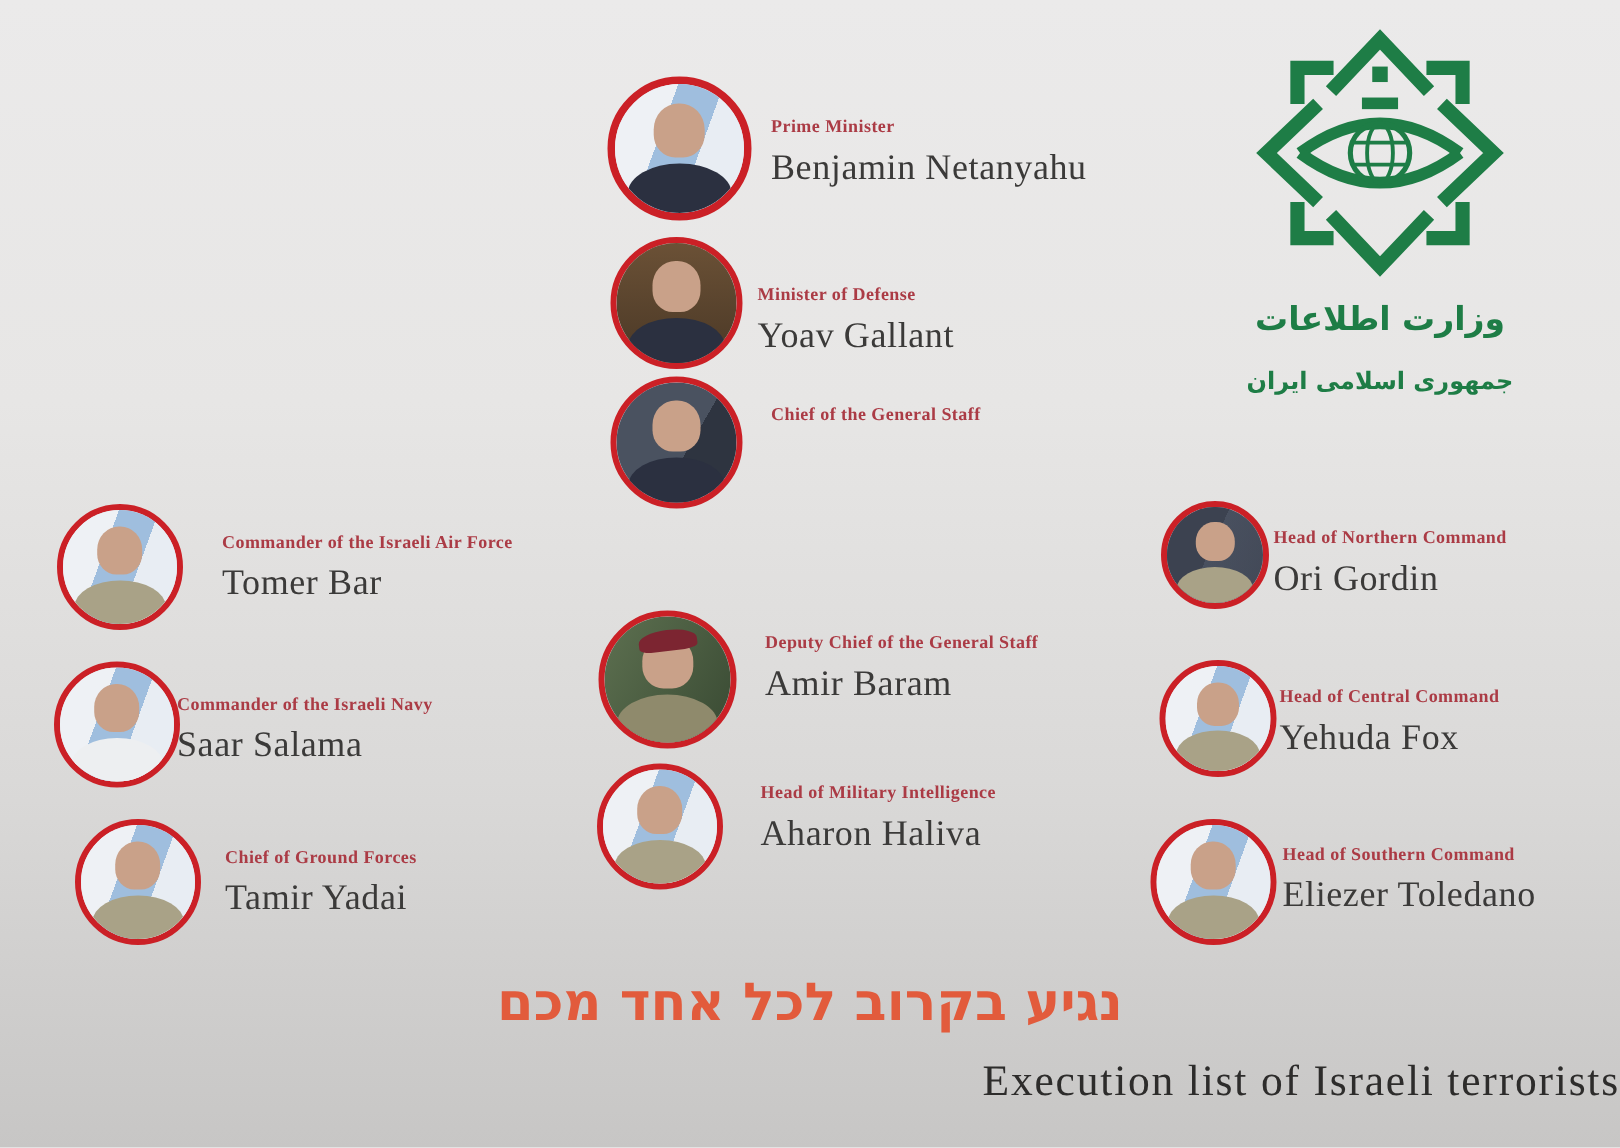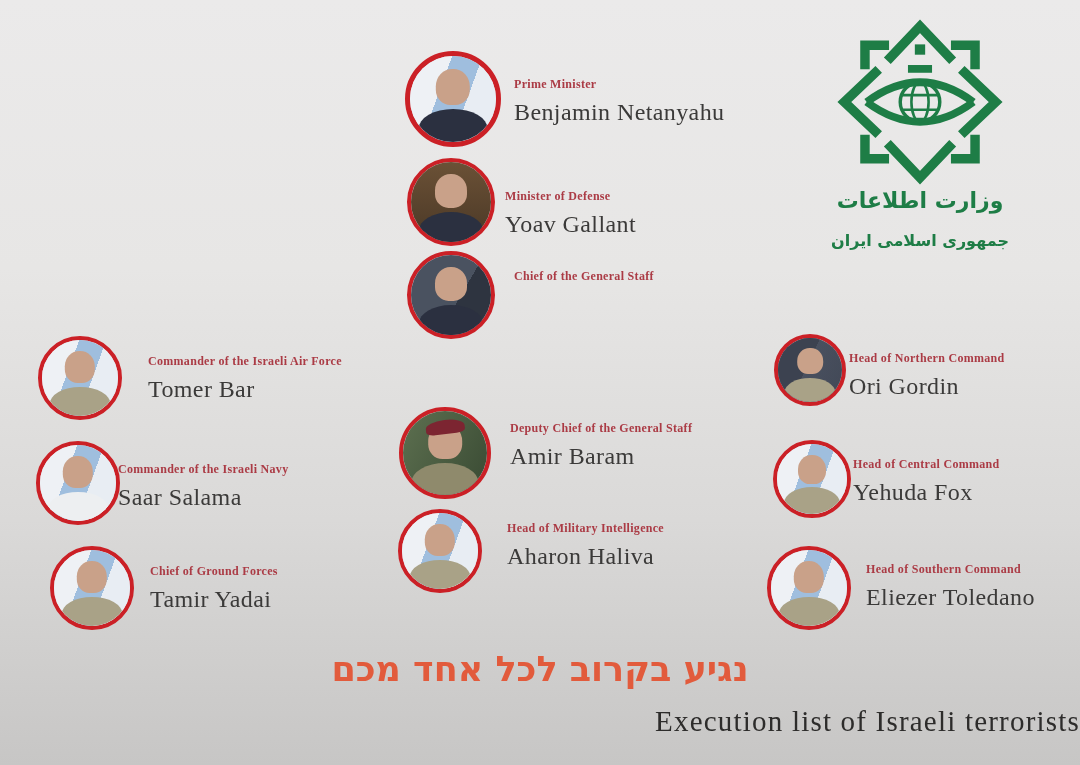--- a/index.html
+++ b/index.html
@@ -42,26 +42,26 @@
   .e0{left:405px;top:51px;}  .e0 .photo{width:96px;height:96px;border-width:5px;} .e0 .info{left:109px;top:26px;}
   .e1{left:407px;top:158px;} .e1 .photo{width:88px;height:88px;} .e1 .info{left:98px;top:12px;margin-top:19px;}
   .e2{left:407px;top:251px;} .e2 .photo{width:88px;height:88px;} .e2 .info{left:107px;top:18px;}
   .e3{left:38px;top:336px;}  .e3 .photo{width:84px;height:84px;} .e3 .info{left:110px;top:18px;}
   .e4{left:36px;top:441px;}  .e4 .photo{width:84px;height:84px;} .e4 .info{left:82px;top:21px;}
   .e5{left:50px;top:546px;}  .e5 .photo{width:84px;height:84px;} .e5 .info{left:100px;top:18px;}
   .e6{left:399px;top:407px;} .e6 .photo{width:92px;height:92px;} .e6 .info{left:111px;top:14px;}
   .e7{left:398px;top:509px;} .e7 .photo{width:84px;height:84px;} .e7 .info{left:109px;top:12px;}
   .e8{left:774px;top:334px;} .e8 .photo{width:72px;height:72px;} .e8 .info{left:75px;top:17px;}
   .e9{left:773px;top:440px;} .e9 .photo{width:78px;height:78px;} .e9 .info{left:80px;top:17px;}
-  .e10{left:767px;top:546px;}.e10 .photo{width:84px;height:84px;} .e10 .info{left:99px;top:16px;}
+  .e10{left:767px;top:546px;}.e10 .photo{width:84px;height:84px;} .e10 .info{left:88px;top:16px;}
 
   
   .logo{position:absolute;left:820px;top:16px;width:200px;text-align:center;}
   .logo svg{display:block;margin:0 auto;}
-  .fa1{font-family:"DejaVu Sans",sans-serif;font-weight:700;font-size:22px;color:#1e7d46;direction:rtl;margin-top:0;}
+  .fa1{font-family:"DejaVu Sans",sans-serif;font-weight:700;font-size:22px;color:#1e7d46;direction:rtl;margin-top:13px;}
   .fa2{font-family:"DejaVu Sans",sans-serif;font-weight:700;font-size:16px;color:#1e7d46;direction:rtl;margin-top:18px;}
 
   
   .hebrew{position:absolute;top:649px;left:0;width:100%;text-align:center;direction:rtl;
     font-family:"DejaVu Sans",sans-serif;font-weight:700;font-size:35px;color:#e25b3c;}
   .english{position:absolute;top:705px;left:0;width:100%;text-align:right;
     font-family:"Liberation Serif","DejaVu Serif",serif;font-size:29px;color:#2d2c2b;letter-spacing:1.2px;}
 </style>
 </head>
 <body>

